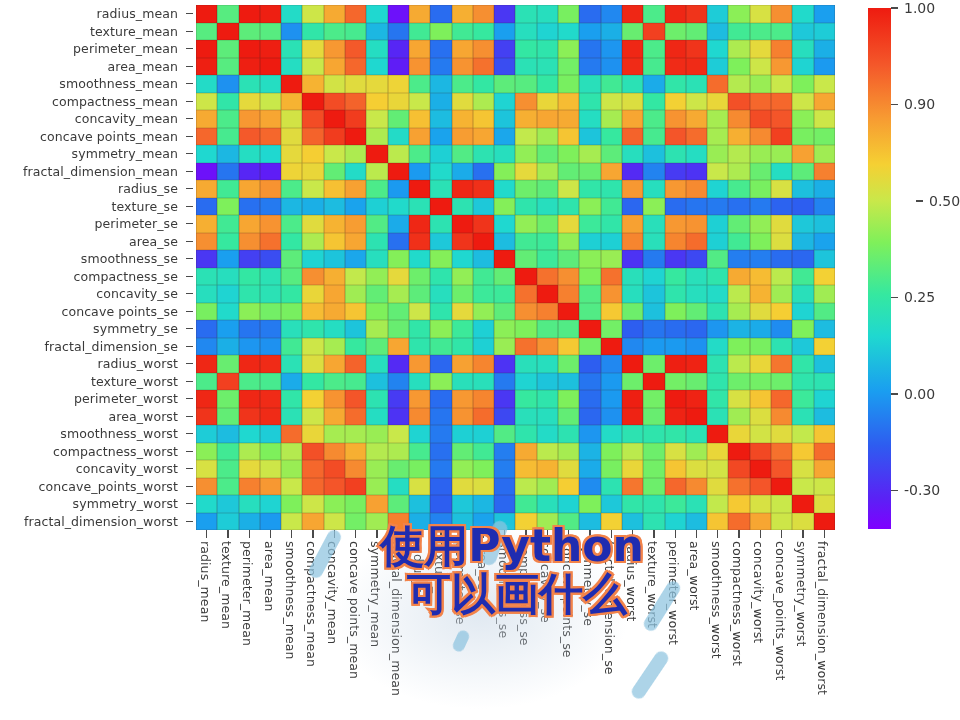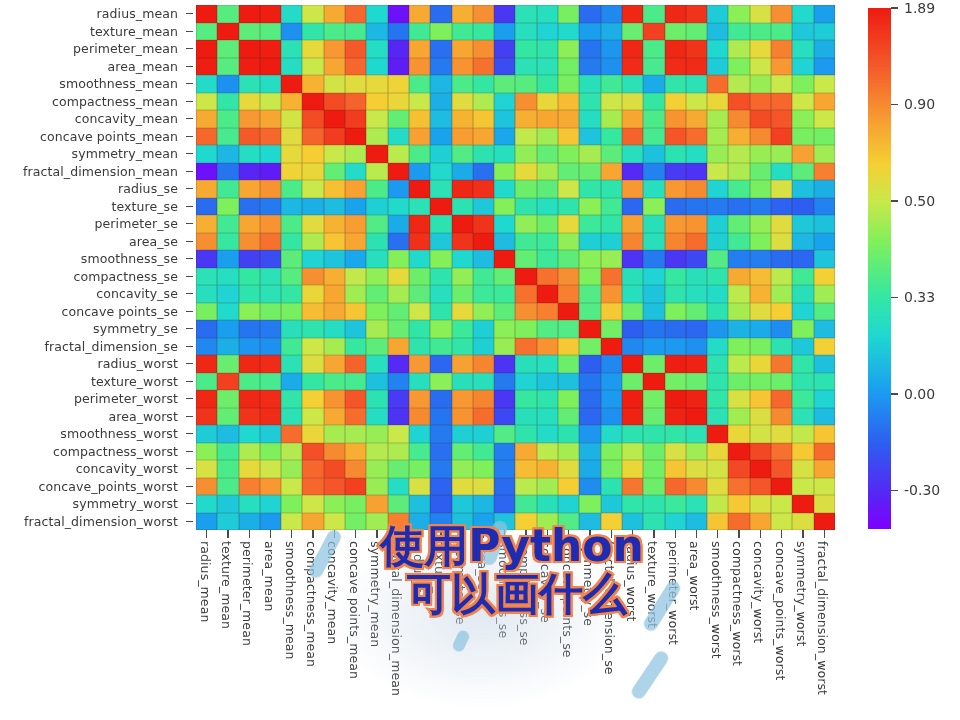--- a/index.html
+++ b/index.html
@@ -1316,33 +1316,33 @@
       </div>
       <div class="xlabcol">
         <div class="xlab">fractal_dimension_worst</div>
       </div>
     </div>
 
   <div id="cbar"></div>
   <div id="cbticks">
       <div class="cbrow" style="top: 0px;">
         <i></i>
-        <span>1.89</span>
+        <span>1.00</span>
       </div>
       <div class="cbrow" style="top: 96.4815px;">
         <i></i>
         <span>0.90</span>
       </div>
-      <div class="cbrow" style="top: 192.963px;">
+      <div class="cbrow" style="top: 192.963px; padding-left: 25px;">
         <i></i>
         <span>0.50</span>
       </div>
       <div class="cbrow" style="top: 289.444px;">
         <i></i>
-        <span>0.33</span>
+        <span>0.25</span>
       </div>
       <div class="cbrow" style="top: 385.926px;">
         <i></i>
         <span>0.00</span>
       </div>
       <div class="cbrow" style="top: 482.407px;">
         <i></i>
         <span>-0.30</span>
       </div>
     </div>

